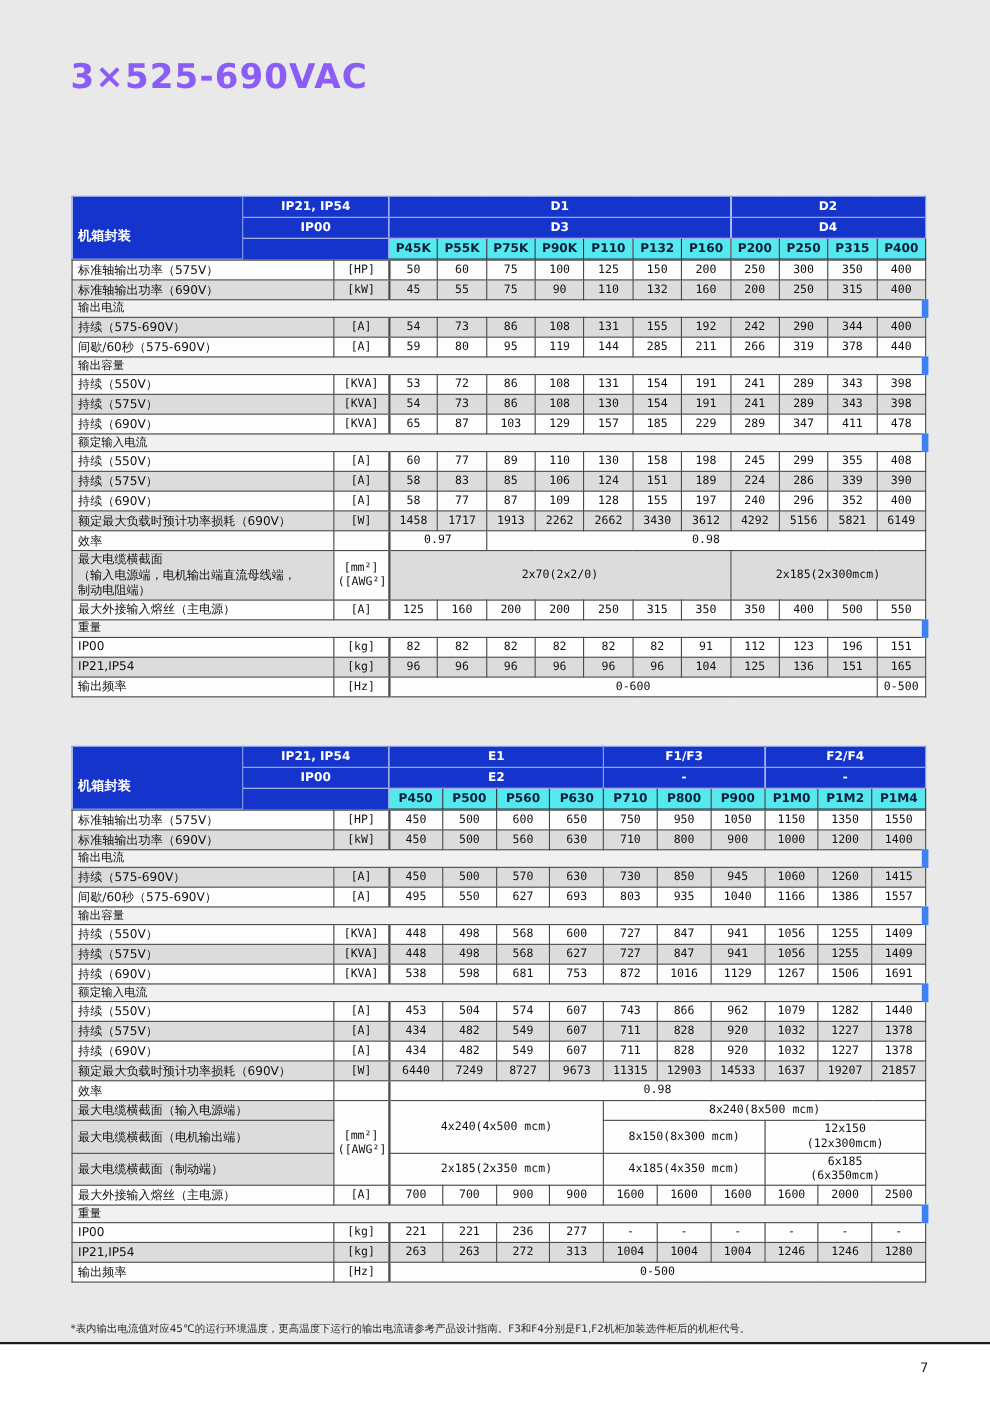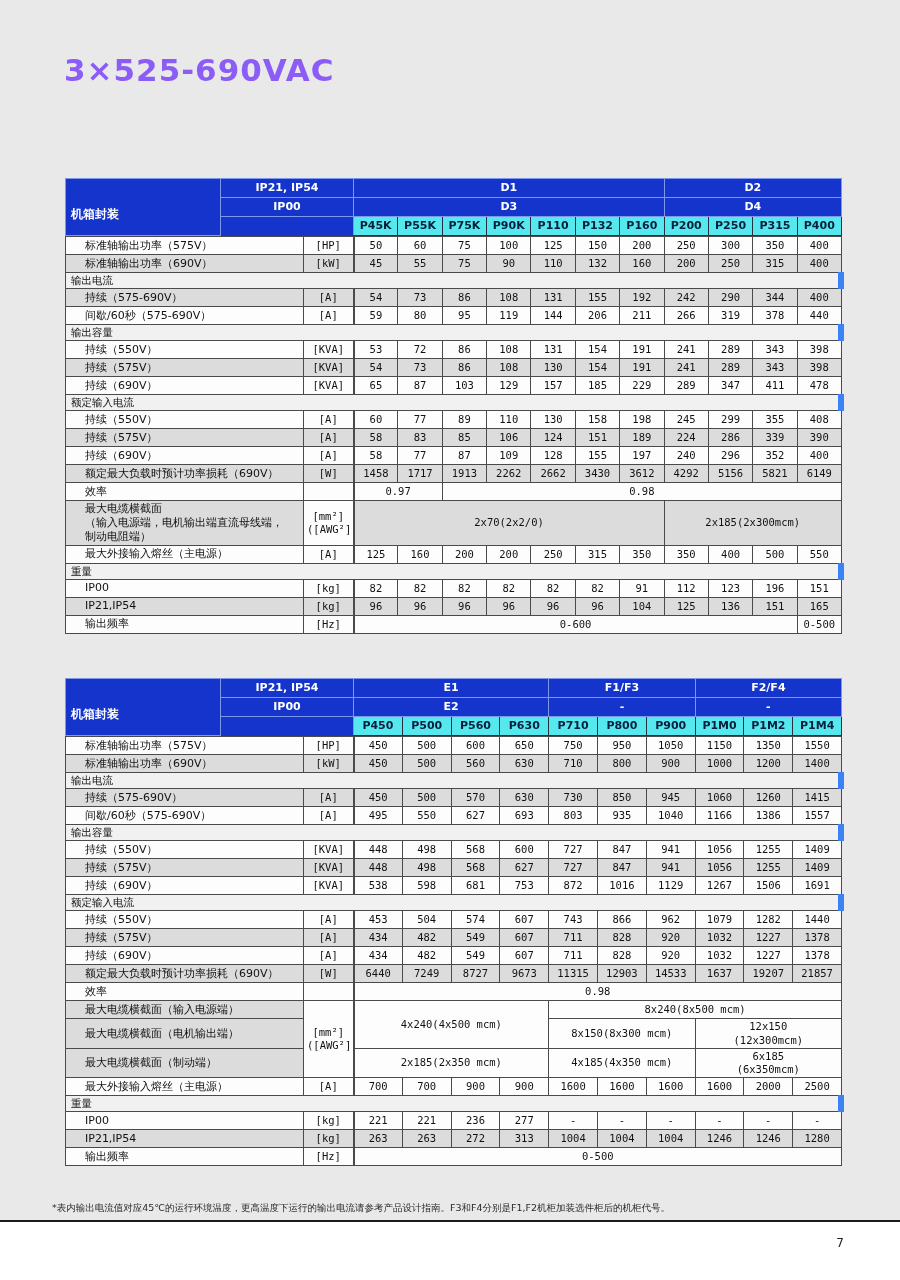--- a/index.html
+++ b/index.html
@@ -38,32 +38,32 @@
   }
 
   
   table.bdy td {
     border:1px solid #4a4a4a; font-size:11px; height:18px;
     padding:1px 3px; line-height:1.25; white-space:pre-line; vertical-align:middle;
   }
   table.bdy tr.w td { background:#fdfdfd; }
   table.bdy tr.g td { background:#dcdcdc; }
   table.bdy td.light { background:#fdfdfd !important; }
-  table.bdy td.lbl { text-align:left; padding-left:19px; }
+  table.bdy td.lbl { text-align:left; padding-left:5px; }
   table.bdy td.unit, table.bdy td.val {
     text-align:center; font-family:"DejaVu Sans Mono","Liberation Mono",monospace;
     font-size:10.5px;
   }
   table.bdy td.unit { border-right-width:2px; }
   table.bdy tr.sec td {
     background:#f1f1f1; text-align:left; padding-left:5px; height:14px;
     font-size:10.5px; border-left:1px solid #4a4a4a; border-right:6px solid #3b82f6;
   }
   .footnote {
-    position:absolute; left:52px; top:1202px; width:782px;
+    position:absolute; left:64px; top:1202px; width:782px;
     font-size:9.5px; color:#2a2a2a; letter-spacing:0px;
   }
   .page-number {
     position:absolute; left:820px; top:1236px; width:24px; text-align:right;
     font-size:12px; color:#222;
   }
 </style>
 </head>
 <body>
 
@@ -182,21 +182,21 @@
           <td class="val">400</td>
         </tr>
         <tr class="w">
           <td class="lbl">间歇/60秒（575-690V）</td>
           <td class="unit">[A]</td>
           <td class="val">59</td>
           <td class="val">80</td>
           <td class="val">95</td>
           <td class="val">119</td>
           <td class="val">144</td>
-          <td class="val">206</td>
+          <td class="val">285</td>
           <td class="val">211</td>
           <td class="val">266</td>
           <td class="val">319</td>
           <td class="val">378</td>
           <td class="val">440</td>
         </tr>
         <tr class="sec">
           <td colspan="13">输出容量</td>
         </tr>
         <tr class="w">

